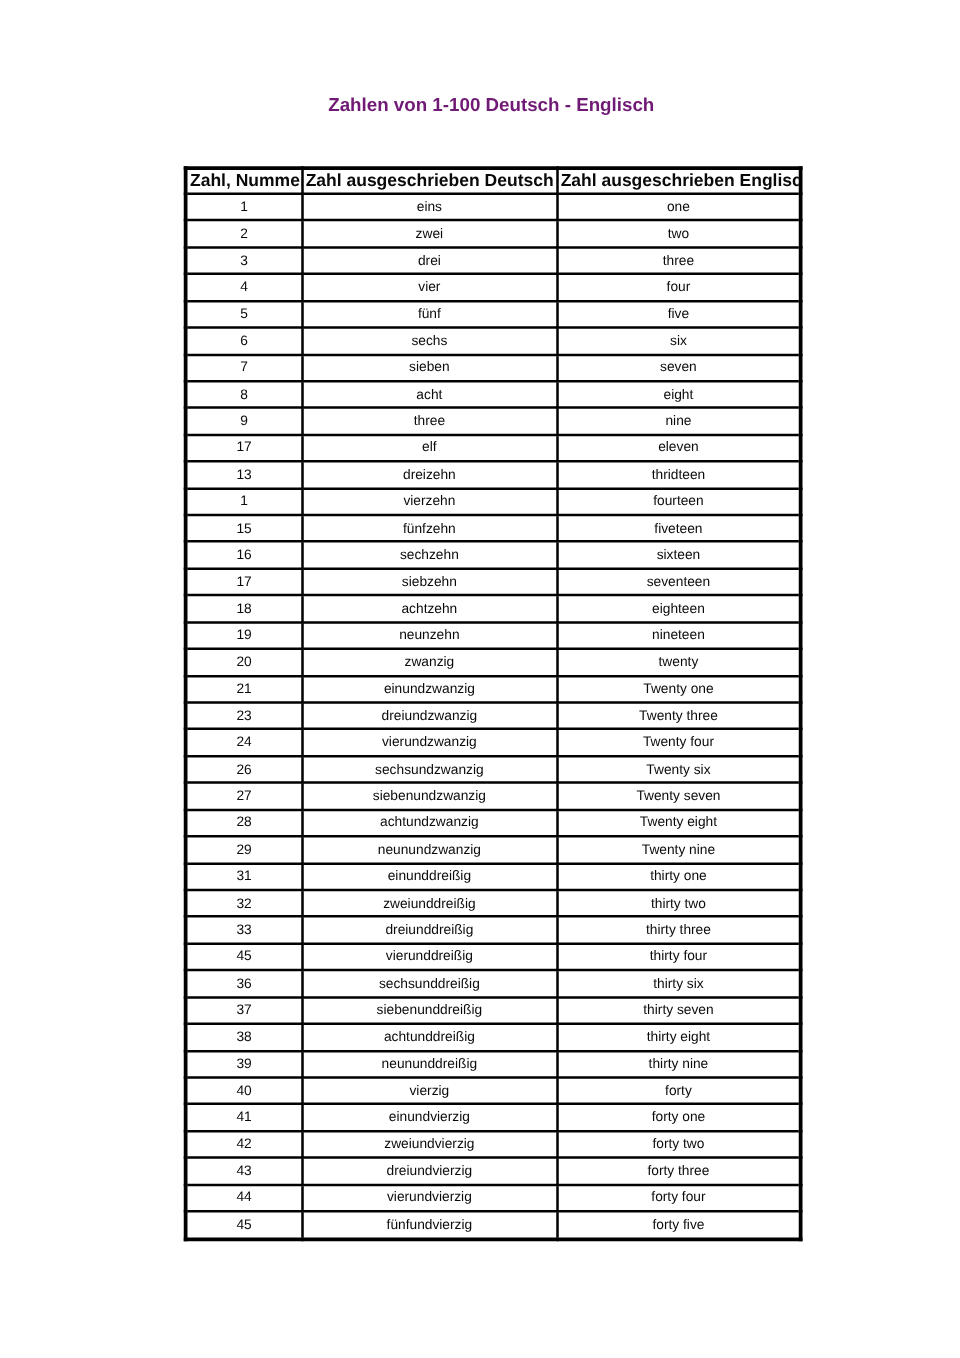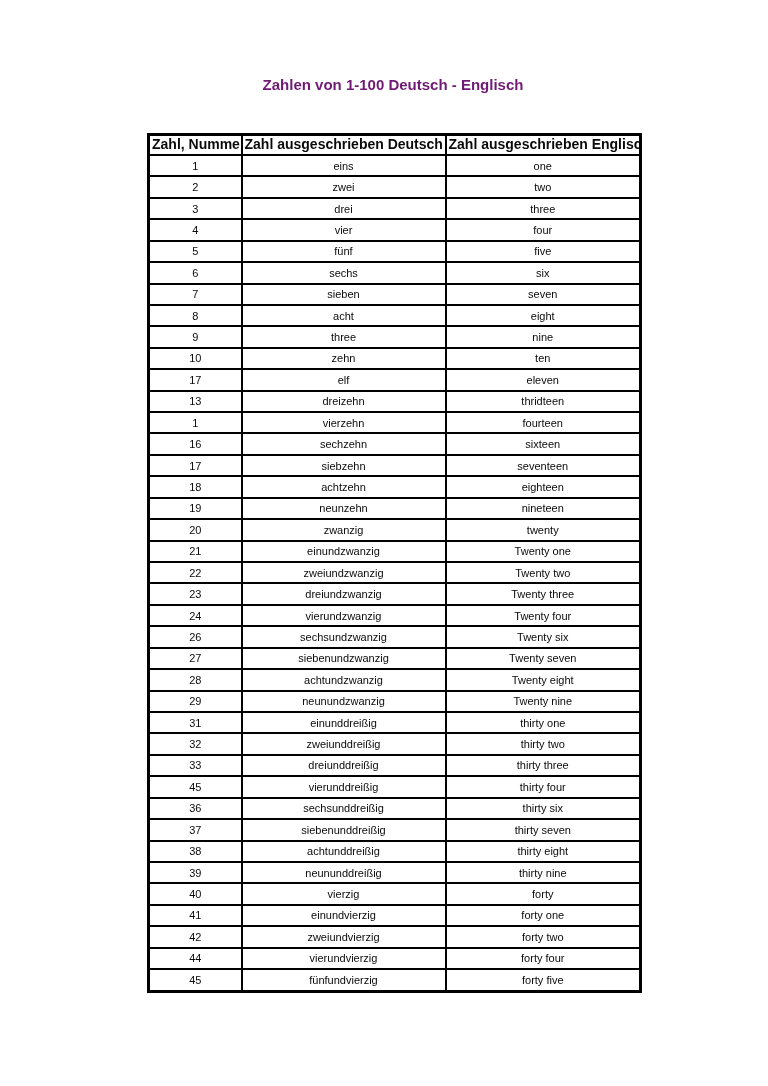--- a/index.html
+++ b/index.html
@@ -117,40 +117,40 @@
         <td>8</td>
         <td>acht</td>
         <td>eight</td>
       </tr>
         <tr>
         <td>9</td>
         <td>three</td>
         <td>nine</td>
       </tr>
         <tr>
-        <td>10</td>
-        <td>zehn</td>
-        <td>ten</td>
-      </tr>
-        <tr>
         <td>17</td>
         <td>elf</td>
         <td>eleven</td>
       </tr>
         <tr>
         <td>13</td>
         <td>dreizehn</td>
         <td>thridteen</td>
       </tr>
         <tr>
         <td>1</td>
         <td>vierzehn</td>
         <td>fourteen</td>
       </tr>
         <tr>
+        <td>15</td>
+        <td>fünfzehn</td>
+        <td>fiveteen</td>
+      </tr>
+        <tr>
         <td>16</td>
         <td>sechzehn</td>
         <td>sixteen</td>
       </tr>
         <tr>
         <td>17</td>
         <td>siebzehn</td>
         <td>seventeen</td>
       </tr>
         <tr>
@@ -167,25 +167,20 @@
         <td>20</td>
         <td>zwanzig</td>
         <td>twenty</td>
       </tr>
         <tr>
         <td>21</td>
         <td>einundzwanzig</td>
         <td>Twenty one</td>
       </tr>
         <tr>
-        <td>22</td>
-        <td>zweiundzwanzig</td>
-        <td>Twenty two</td>
-      </tr>
-        <tr>
         <td>23</td>
         <td>dreiundzwanzig</td>
         <td>Twenty three</td>
       </tr>
         <tr>
         <td>24</td>
         <td>vierundzwanzig</td>
         <td>Twenty four</td>
       </tr>
         <tr>
@@ -257,20 +252,25 @@
         <td>41</td>
         <td>einundvierzig</td>
         <td>forty one</td>
       </tr>
         <tr>
         <td>42</td>
         <td>zweiundvierzig</td>
         <td>forty two</td>
       </tr>
         <tr>
+        <td>43</td>
+        <td>dreiundvierzig</td>
+        <td>forty three</td>
+      </tr>
+        <tr>
         <td>44</td>
         <td>vierundvierzig</td>
         <td>forty four</td>
       </tr>
         <tr>
         <td>45</td>
         <td>fünfundvierzig</td>
         <td>forty five</td>
       </tr>
       </tbody>

